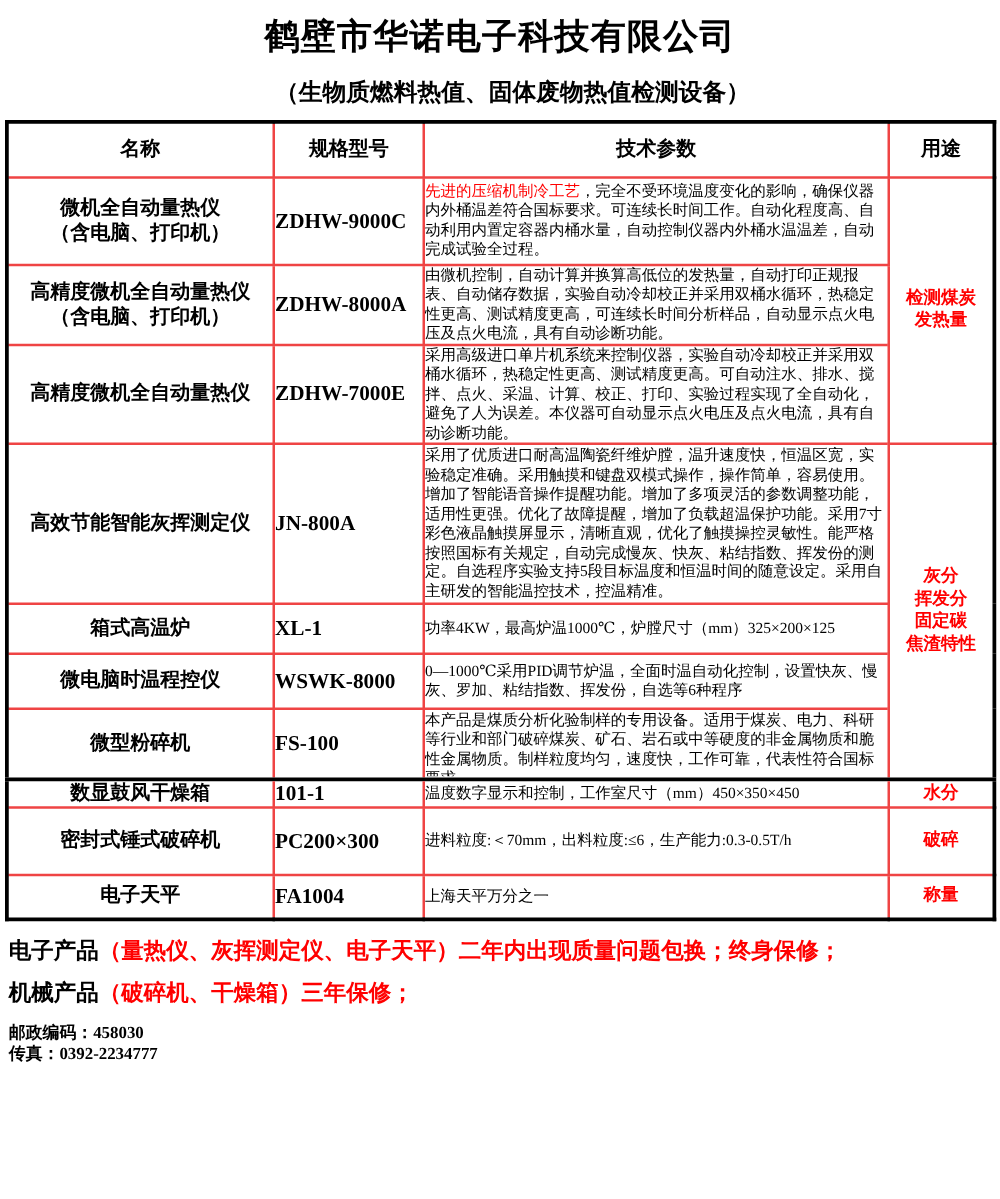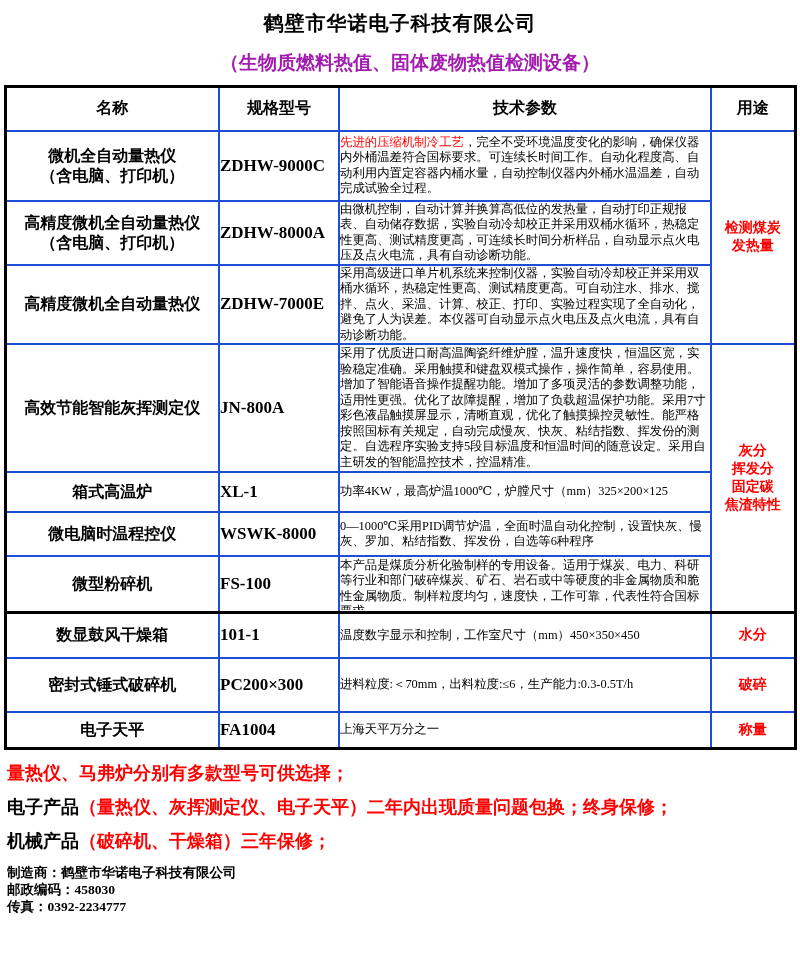--- a/index.html
+++ b/index.html
@@ -2,40 +2,40 @@
 <html><head>
 <meta charset="utf-8">
 <style>
   html,body{margin:0;padding:0;}
   body{
     width:800px;height:959px;background:#ffffff;color:#000;
     font-family:"Liberation Serif","DejaVu Serif",serif;
     overflow:hidden;
   }
   .title{
-    text-align:center;font-size:20px;font-weight:bold;
+    text-align:center;font-size:28px;font-weight:bold;
     margin:10px 0 0 0;letter-spacing:1px;
   }
   .subtitle{
-    text-align:center;font-size:19px;font-weight:bold;color:#a21caf;
+    text-align:center;font-size:19px;font-weight:bold;color:#000000;
     margin:13px 0 9px 0;
     padding-left:20px;
   }
   table.products{
     border-collapse:collapse;table-layout:fixed;
     width:790px;margin:0 auto;border:3px solid #000;
   }
   table.products th, table.products td{
-    border:2px solid #1d4ed8;overflow:hidden;padding:0;
+    border:2px solid #ef4444;overflow:hidden;padding:0;
     vertical-align:middle;
   }
   tr.hdr{height:44px;}
   tr.r1{height:70px;} tr.r2{height:64px;} tr.r3{height:78px;}
   tr.r4{height:128px;} tr.r5{height:40px;} tr.r6{height:44px;}
-  tr.r7{height:56px;} tr.r8{height:46px;} tr.r9{height:54px;} tr.r10{height:36px;}
+  tr.r7{height:56px;} tr.r8{height:22px;} tr.r9{height:54px;} tr.r10{height:36px;}
   tr.rowsep td{border-top:3px solid #000;}
   th{font-size:16px;font-weight:bold;text-align:center;}
   .name-cell{
     text-align:center;font-weight:bold;font-size:16px;
     white-space:pre-line;line-height:20px;
   }
   .model-cell{
     font-weight:bold;font-size:17px;text-align:left;
     padding:0 2px 0 4px;font-family:"Liberation Serif",serif;
   }
@@ -140,23 +140,21 @@
   <tr class="r10">
     <td class="name-cell">电子天平</td>
     <td class="model-cell">FA1004</td>
     <td class="param-cell">上海天平万分之一</td>
     <td class="usage-cell">称量</td>
   </tr>
 </tbody>
   </table>
 
 <div class="notes">
-  <div class="note c-red">量热仪、马弗炉分别有多款型号可供选择；</div>
   <div class="note c-red"><span class="prefix">电子产品</span><span>（量热仪、灰挥测定仪、电子天平）二年内出现质量问题包换；终身保修；</span></div>
   <div class="note c-red"><span class="prefix">机械产品</span><span>（破碎机、干燥箱）三年保修；</span></div>
 </div>
 
 <div class="contact">
-  <div>制造商：鹤壁市华诺电子科技有限公司</div>
   <div>邮政编码：458030</div>
   <div>传真：0392-2234777</div>
 
 </div>
 
 </body></html>

